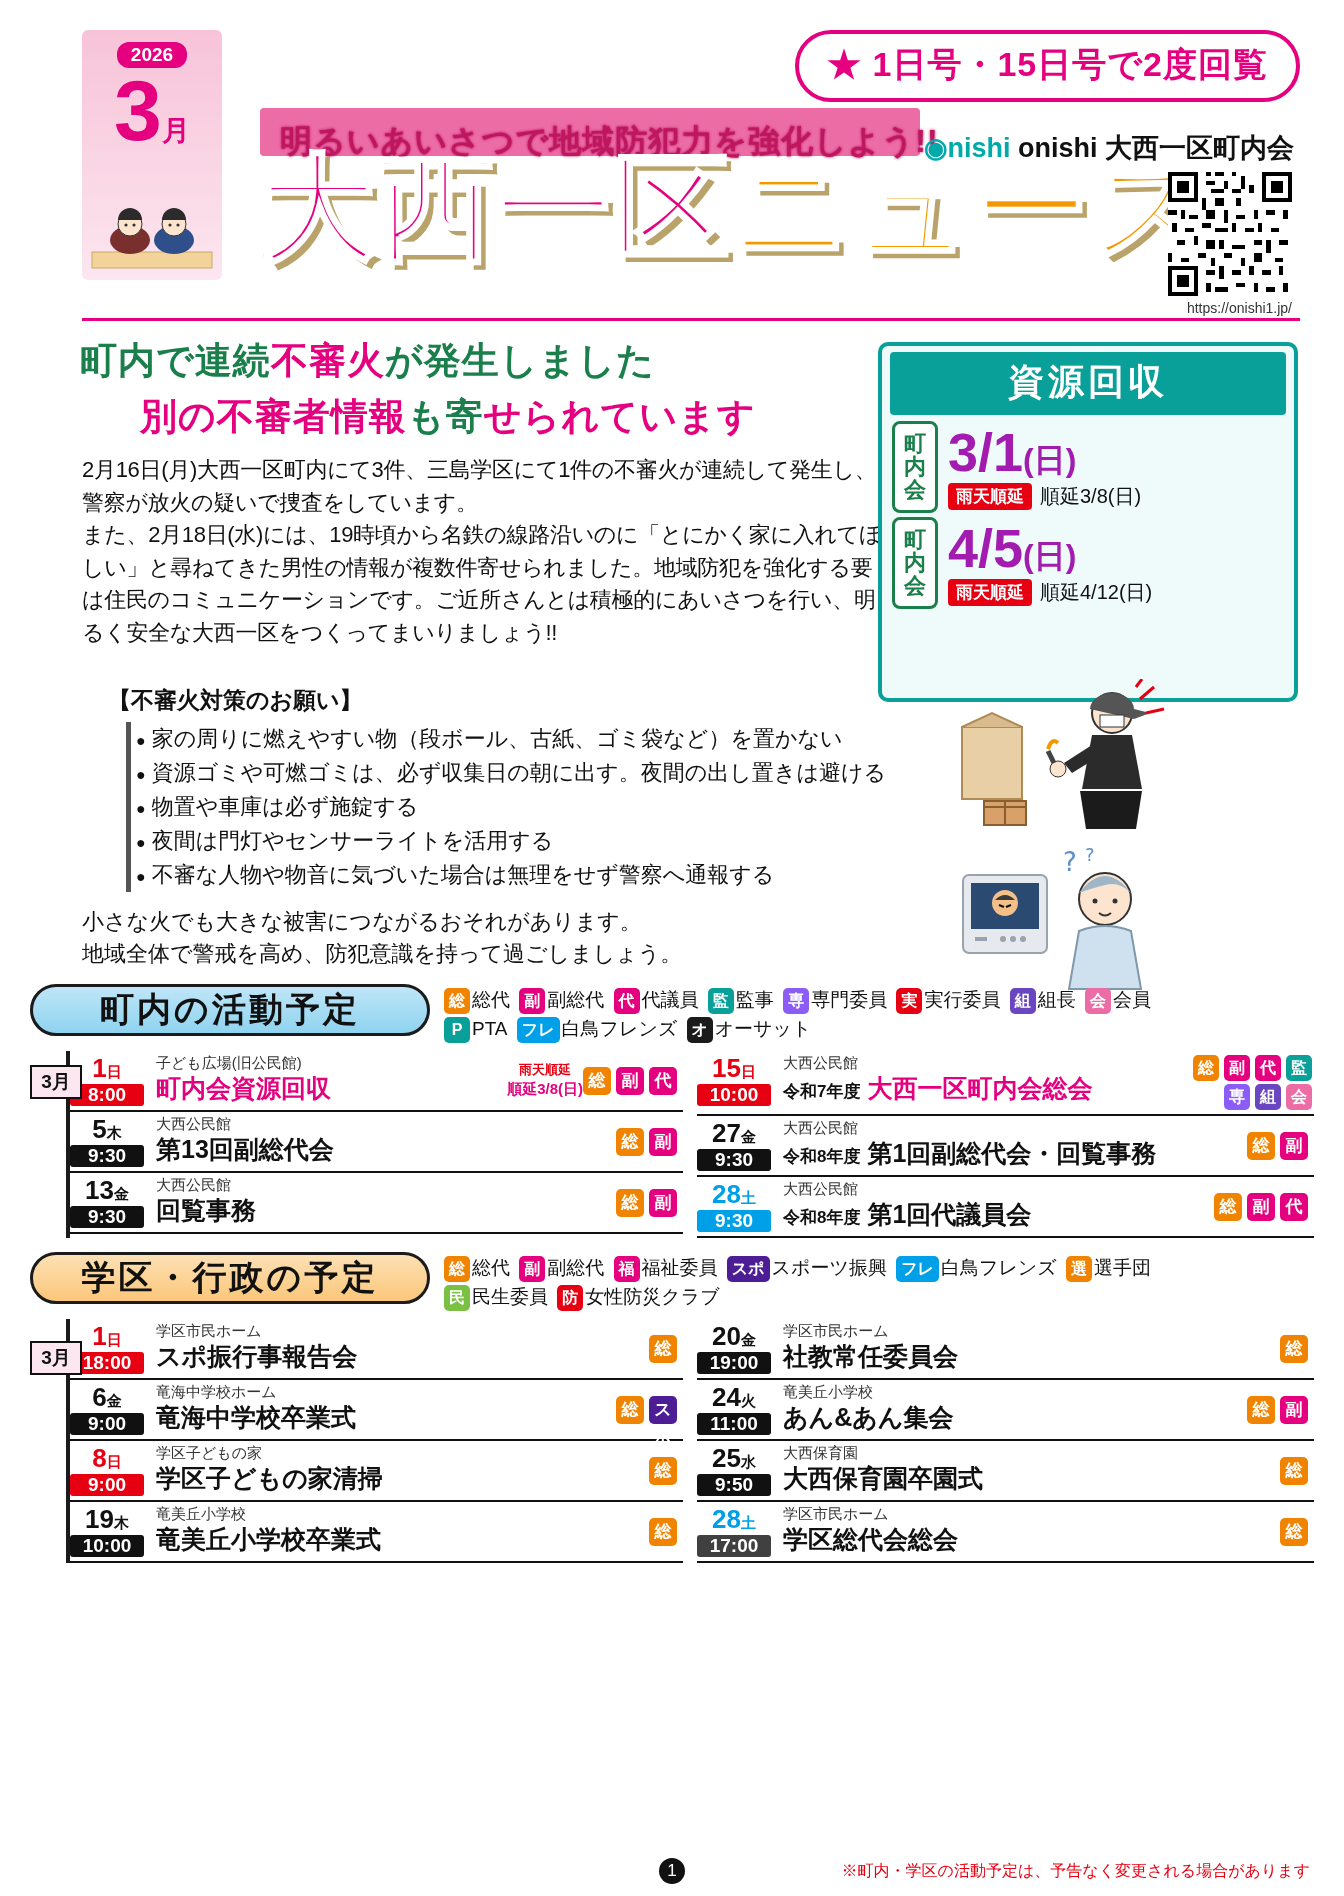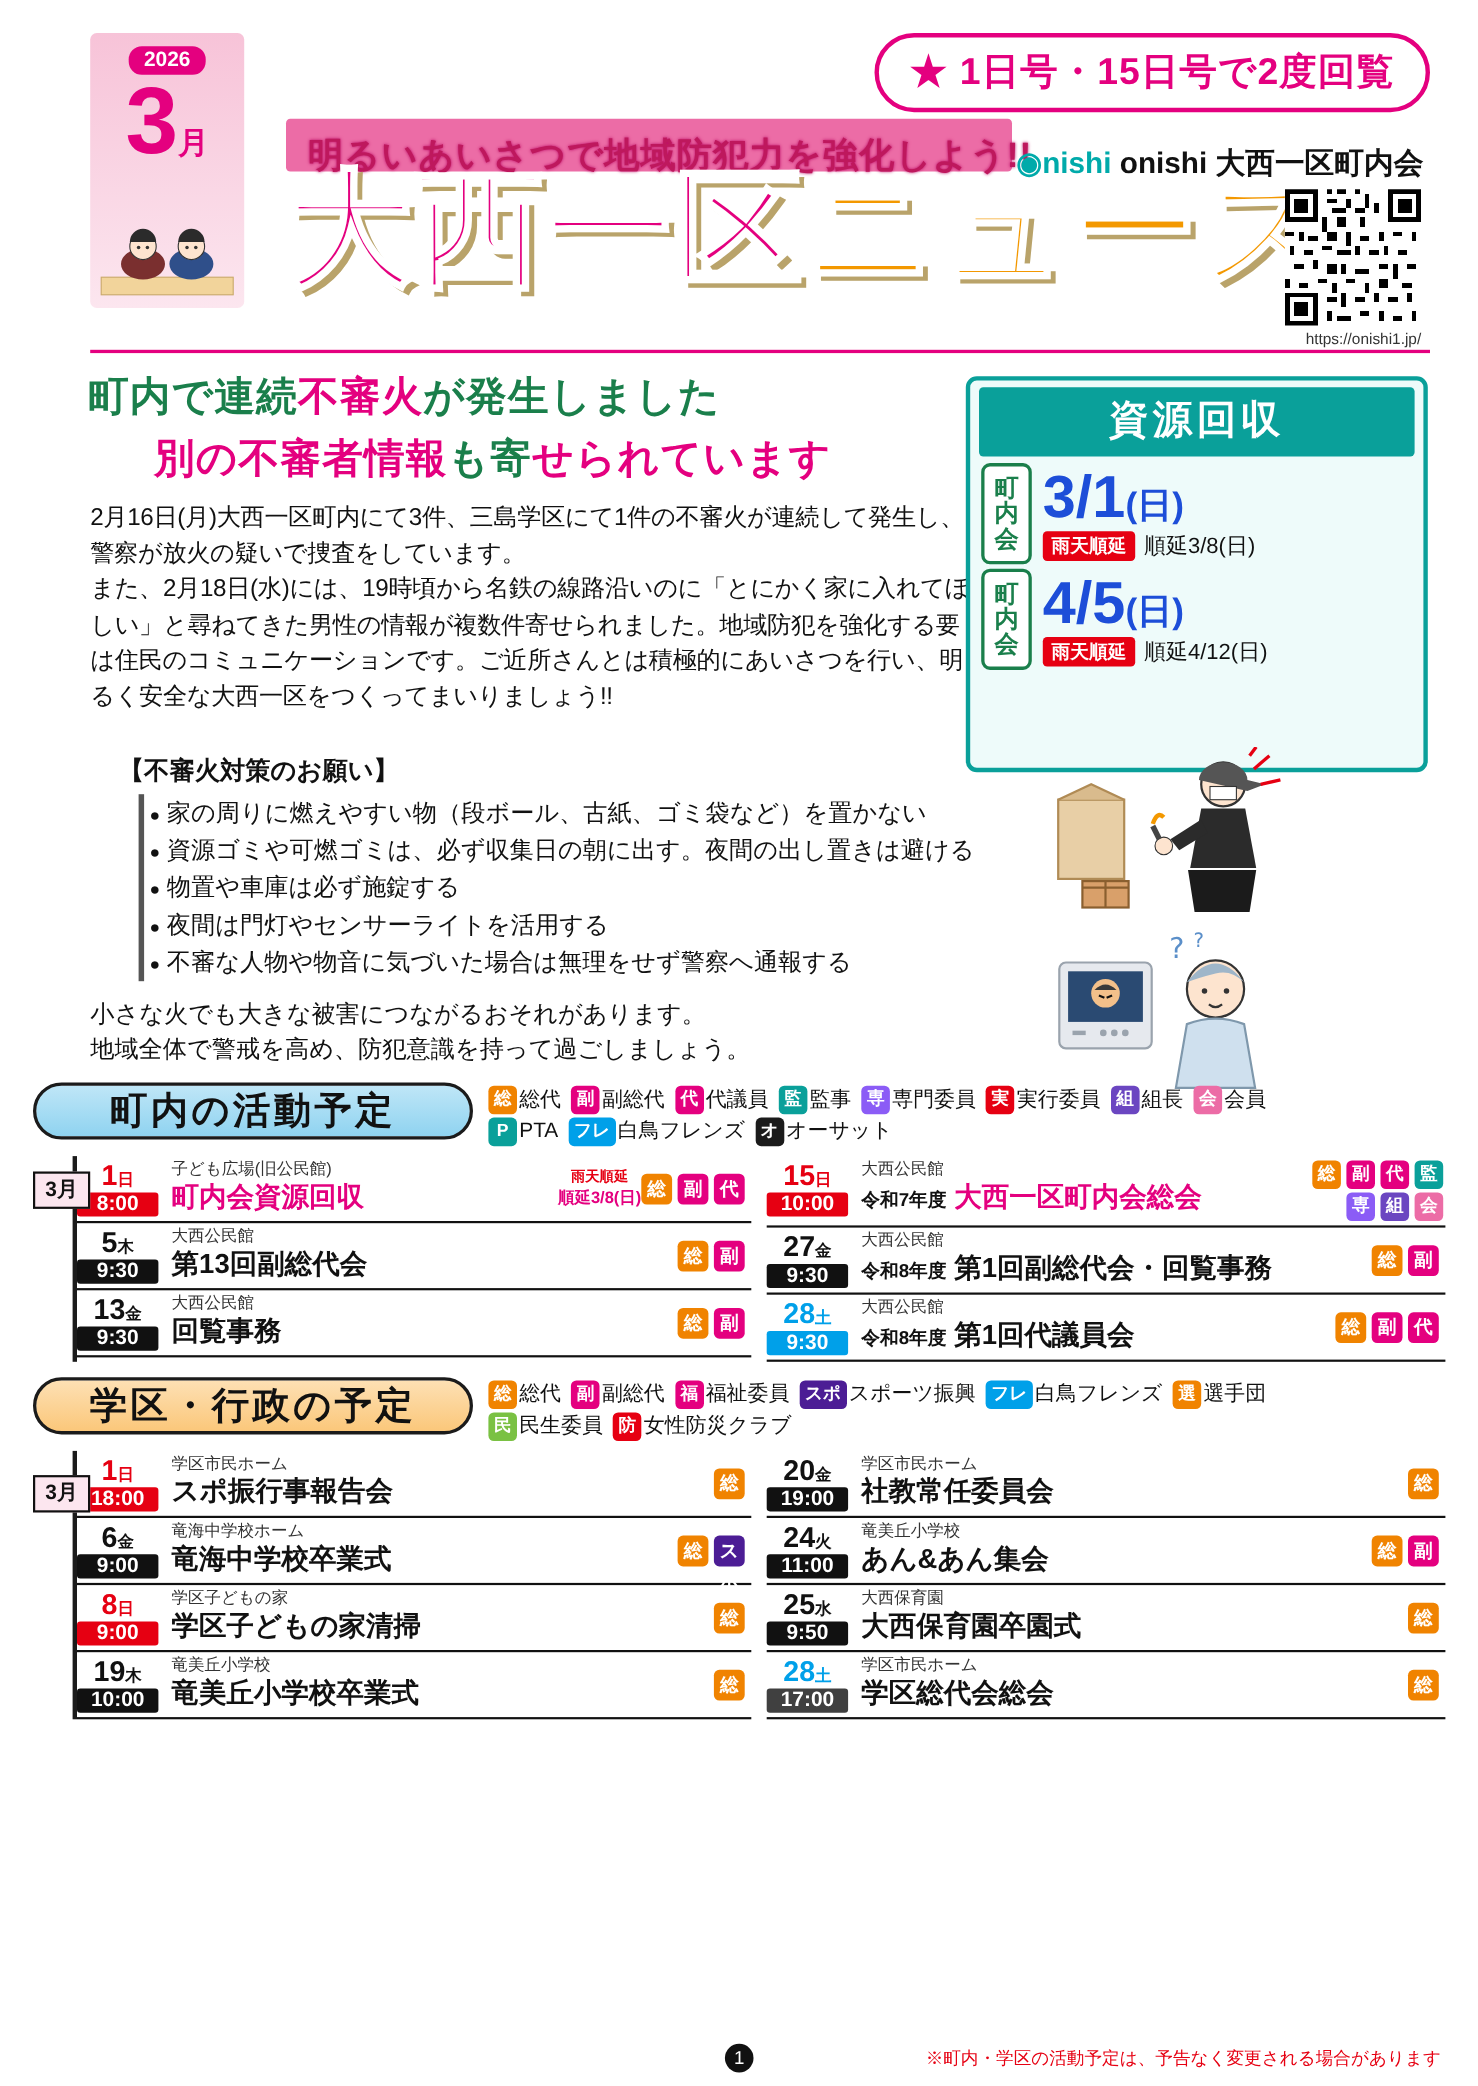--- a/index.html
+++ b/index.html
@@ -83,21 +83,21 @@
     text-align:center; padding:6px 0 8px 0; border-radius:4px; margin:6px 8px;
     letter-spacing:4px;
   }
   .rrow { display:flex; align-items:center; margin:4px 10px 0 10px; }
   .rtag {
     width:46px; height:92px; border:3px solid #1a7f4b; border-radius:8px;
     color:#1a7f4b; font-size:22px; font-weight:bold; text-align:center;
     line-height:1.05; padding-top:8px; background:#fff;
   }
   .rmain { flex:1; margin-left:10px; }
-  .rdate { font-size:54px; font-weight:bold; color:#1d4ed8; line-height:1; }
+  .rdate { font-size:54px; font-weight:bold; color:#a21caf; line-height:1; }
   .rdate small { font-size:32px; }
   .rsub { display:flex; align-items:center; margin-top:4px; }
   .rain { background:#e60012; color:#fff; font-size:17px; font-weight:bold; padding:2px 8px; border-radius:4px;}
   .rpost { font-size:20px; margin-left:8px; color:#111;}
 
   
   .measures { position:relative; margin-top:4px; }
   .mtitle { font-size:23px; font-weight:bold; margin-left:78px; }
   .mlist { margin:6px 0 0 96px; border-left:5px solid #555; padding-left:5px; }
   .mlist li { list-style:none; font-size:22px; line-height:1.55; }

